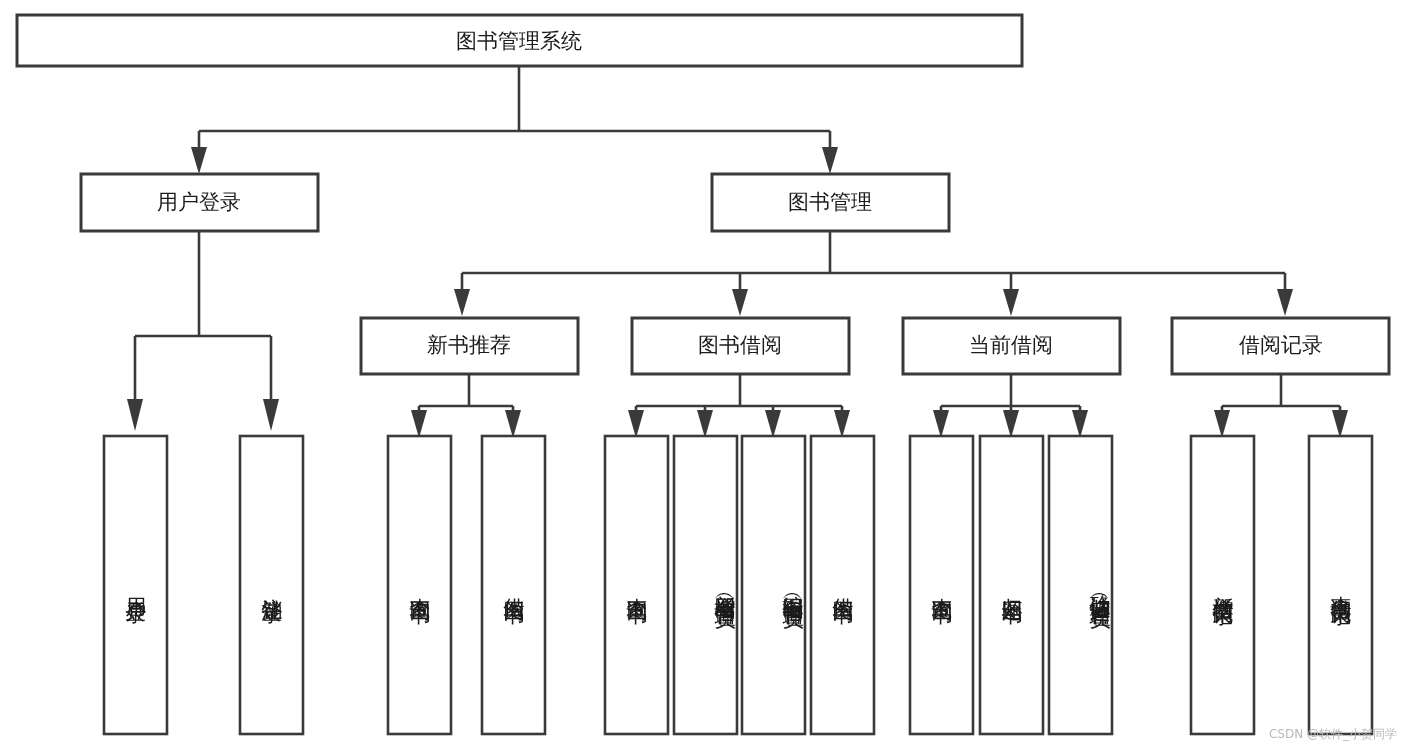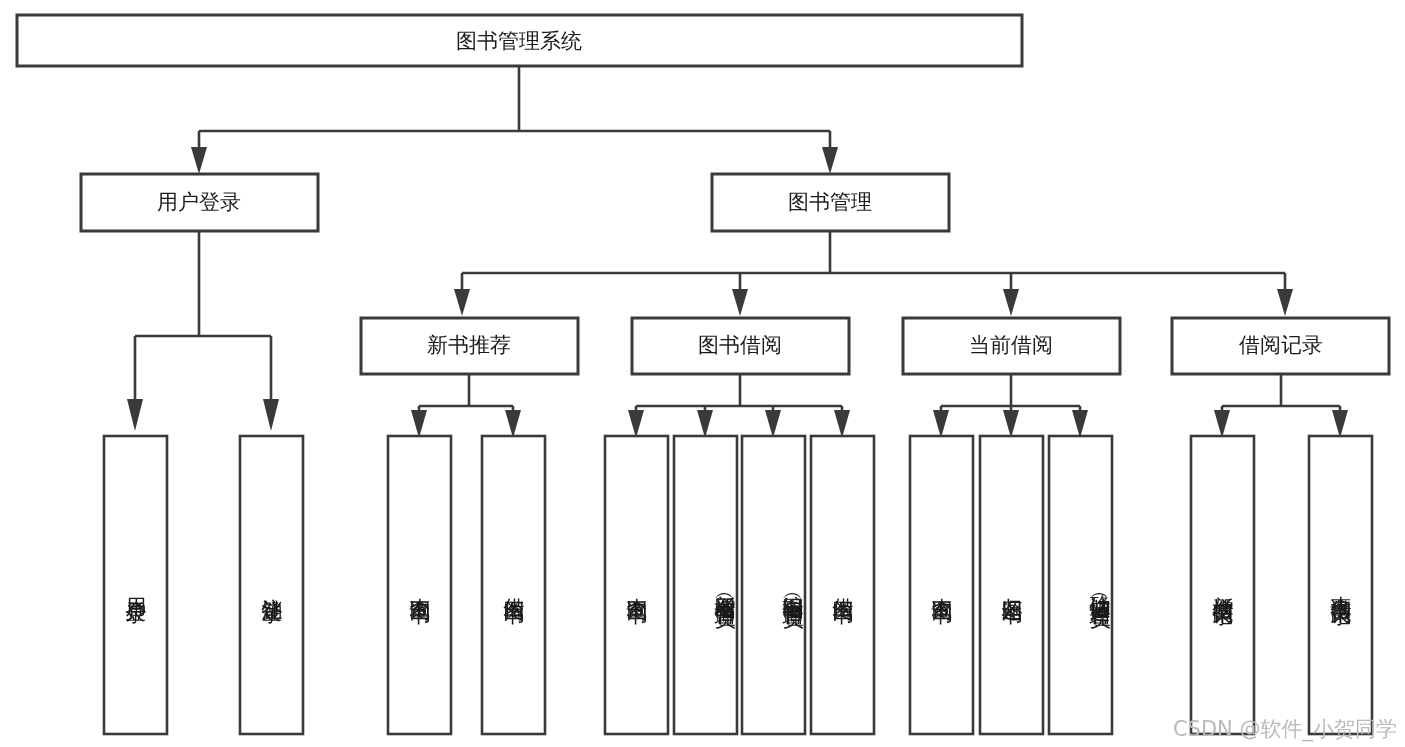--- a/index.html
+++ b/index.html
@@ -67,21 +67,21 @@
     user-select: none;
   }
   .node-label-v.centered {
     align-items: center;
   }
   .watermark {
     position: absolute;
     right: 8px;
     bottom: 4px;
     font-family: "DejaVu Sans", "Liberation Sans", sans-serif;
-    font-size: 21px;
+    font-size: 12px;
     color: #b9b9b9;
     white-space: nowrap;
     user-select: none;
   }
 </style>
 </head>
 <body>
 
 <div id="chart-root">
 

